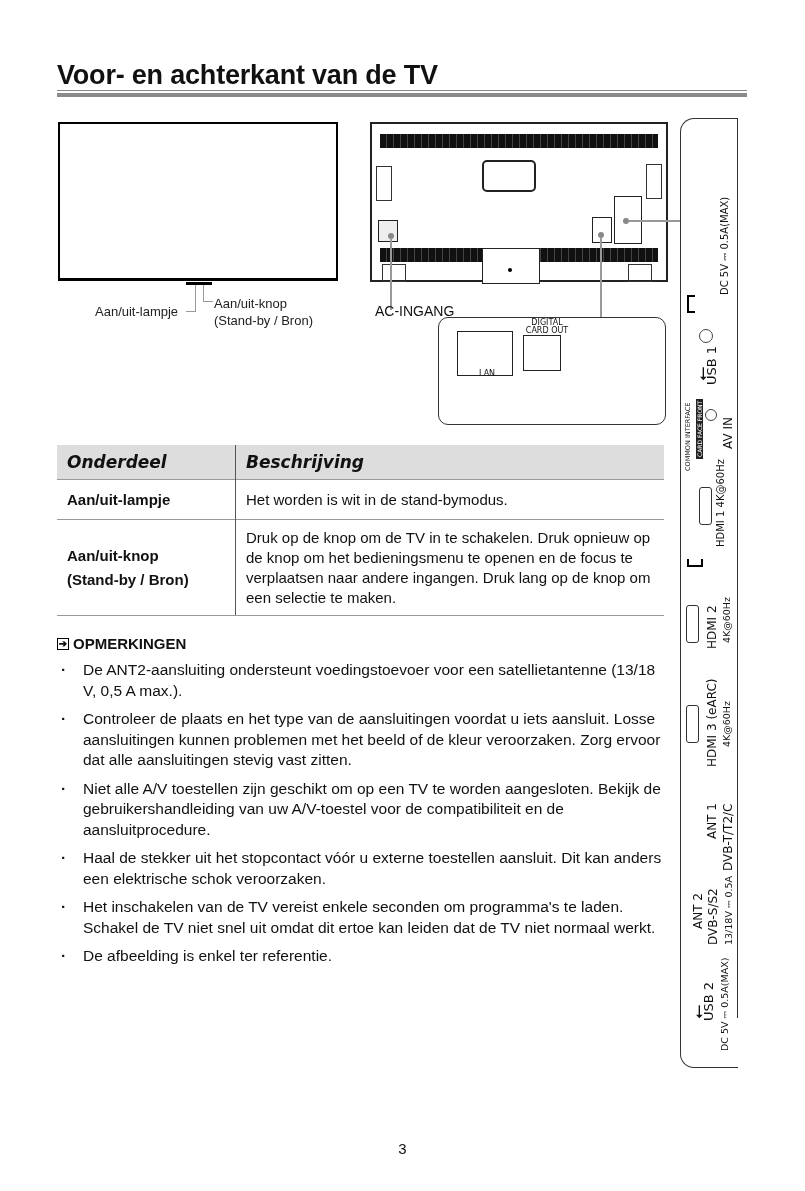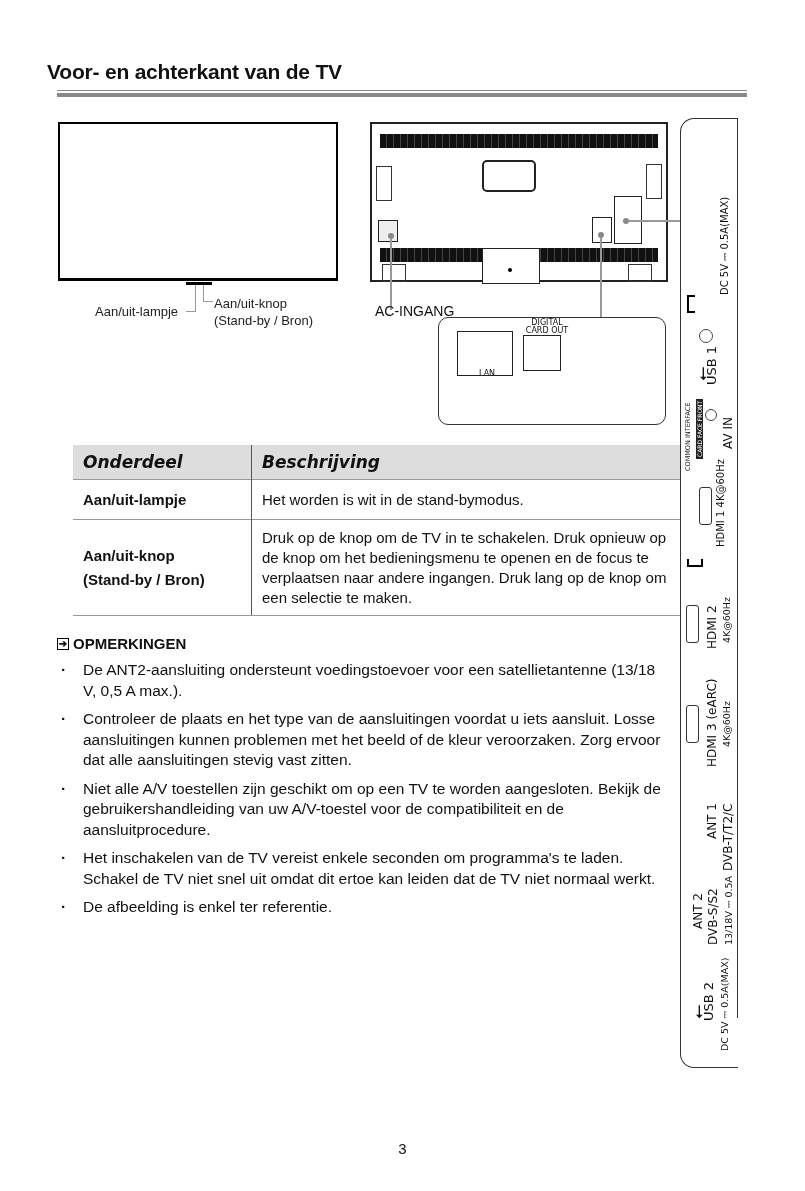--- a/index.html
+++ b/index.html
@@ -1,31 +1,31 @@
 <!DOCTYPE html>
 <html><head>
 <meta charset="utf-8">
 <style>
   html,body{margin:0;padding:0;background:#fff;}
   body{width:805px;height:1191px;position:relative;overflow:hidden;font-family:"Liberation Sans",sans-serif;color:#111;}
   .abs{position:absolute;}
-  .title{left:47px;top:60px;font-size:21px;font-weight:bold;letter-spacing:-0.2px;}
+  .title{left:57px;top:60px;font-size:27px;font-weight:bold;letter-spacing:-0.2px;}
   .rule1{left:57px;top:90px;width:690px;height:1px;background:#888;}
   .rule2{left:57px;top:93px;width:690px;height:4px;background:#8a8a8a;}
   .front-tv{left:58px;top:122px;width:280px;height:159px;border:2px solid #000;border-bottom:3px solid #000;box-sizing:border-box;}
   .front-stand{left:186px;top:282px;width:26px;height:3px;background:#000;}
   .lbl{font-size:13px;color:#222;}
   .lead{background:#999;}
   .back-tv{left:370px;top:122px;width:298px;height:160px;border:2px solid #222;box-sizing:border-box;}
   .vent{height:14px;background:repeating-linear-gradient(90deg,#111 0 6px,#444 6px 7px);}
   .side-panel{left:680px;top:118px;width:58px;height:950px;border:1px solid #333;border-right:none;border-radius:14px 0 0 14px;box-sizing:border-box;}
   .side-panel-r{left:737px;top:118px;width:1px;height:900px;background:#333;}
   .vtext{position:absolute;transform:rotate(-90deg);transform-origin:left top;white-space:nowrap;font-family:"DejaVu Sans",sans-serif;color:#111;}
   .callout{left:438px;top:317px;width:228px;height:108px;border:1px solid #333;border-radius:10px;box-sizing:border-box;}
-  table.spec{position:absolute;left:73px;top:445px;width:607px;border-collapse:collapse;font-size:15px;}
+  table.spec{position:absolute;left:57px;top:445px;width:607px;border-collapse:collapse;font-size:15px;}
   table.spec th{background:#ddd;text-align:left;font-style:italic;font-weight:bold;font-size:17px;height:34px;padding:0 10px;font-family:"DejaVu Sans",sans-serif;}
   table.spec td{padding:6px 10px;vertical-align:middle;border-top:1px solid #999;line-height:20px;}
   table.spec tr:last-child td{border-bottom:1px solid #999;}
   table.spec .c1{width:158px;font-weight:bold;border-right:1px solid #555;}
   table.spec th.c1{border-right:1px solid #555;}
   .notes-h{left:57px;top:635px;font-size:15px;font-weight:bold;display:flex;align-items:center;gap:4px;}
   .notes{left:57px;top:660px;width:610px;font-size:15.5px;line-height:20.5px;list-style:none;margin:0;padding:0;}
   .notes li{position:relative;padding-left:26px;margin-bottom:8px;}
   .notes li::before{content:"\00B7";position:absolute;left:4px;top:0;font-weight:bold;}
   .pagenum{left:0;width:805px;top:1140px;text-align:center;font-size:15px;}
@@ -132,17 +132,18 @@
 </table>
 
 <div class="abs notes-h">
   <span style="display:inline-block;width:12px;height:12px;border:1.5px solid #000;box-sizing:border-box;font-size:10px;line-height:9px;text-align:center;font-weight:bold;">➔</span>
   <span>OPMERKINGEN</span>
 </div>
 <ul class="abs notes">
   <li>De ANT2-aansluiting ondersteunt voedingstoevoer voor een satellietantenne (13/18 V, 0,5 A max.).</li>
   <li>Controleer de plaats en het type van de aansluitingen voordat u iets aansluit. Losse aansluitingen kunnen problemen met het beeld of de kleur veroorzaken. Zorg ervoor dat alle aansluitingen stevig vast zitten.</li>
   <li>Niet alle A/V toestellen zijn geschikt om op een TV te worden aangesloten. Bekijk de gebruikershandleiding van uw A/V-toestel voor de compatibiliteit en de aansluitprocedure.</li>
+  <li>Haal de stekker uit het stopcontact vóór u externe toestellen aansluit. Dit kan anders een elektrische schok veroorzaken.</li>
   <li>Het inschakelen van de TV vereist enkele seconden om programma's te laden. Schakel de TV niet snel uit omdat dit ertoe kan leiden dat de TV niet normaal werkt.</li>
   <li>De afbeelding is enkel ter referentie.</li>
 </ul>
 
 <div class="abs pagenum">3</div>
 
 </body></html>

